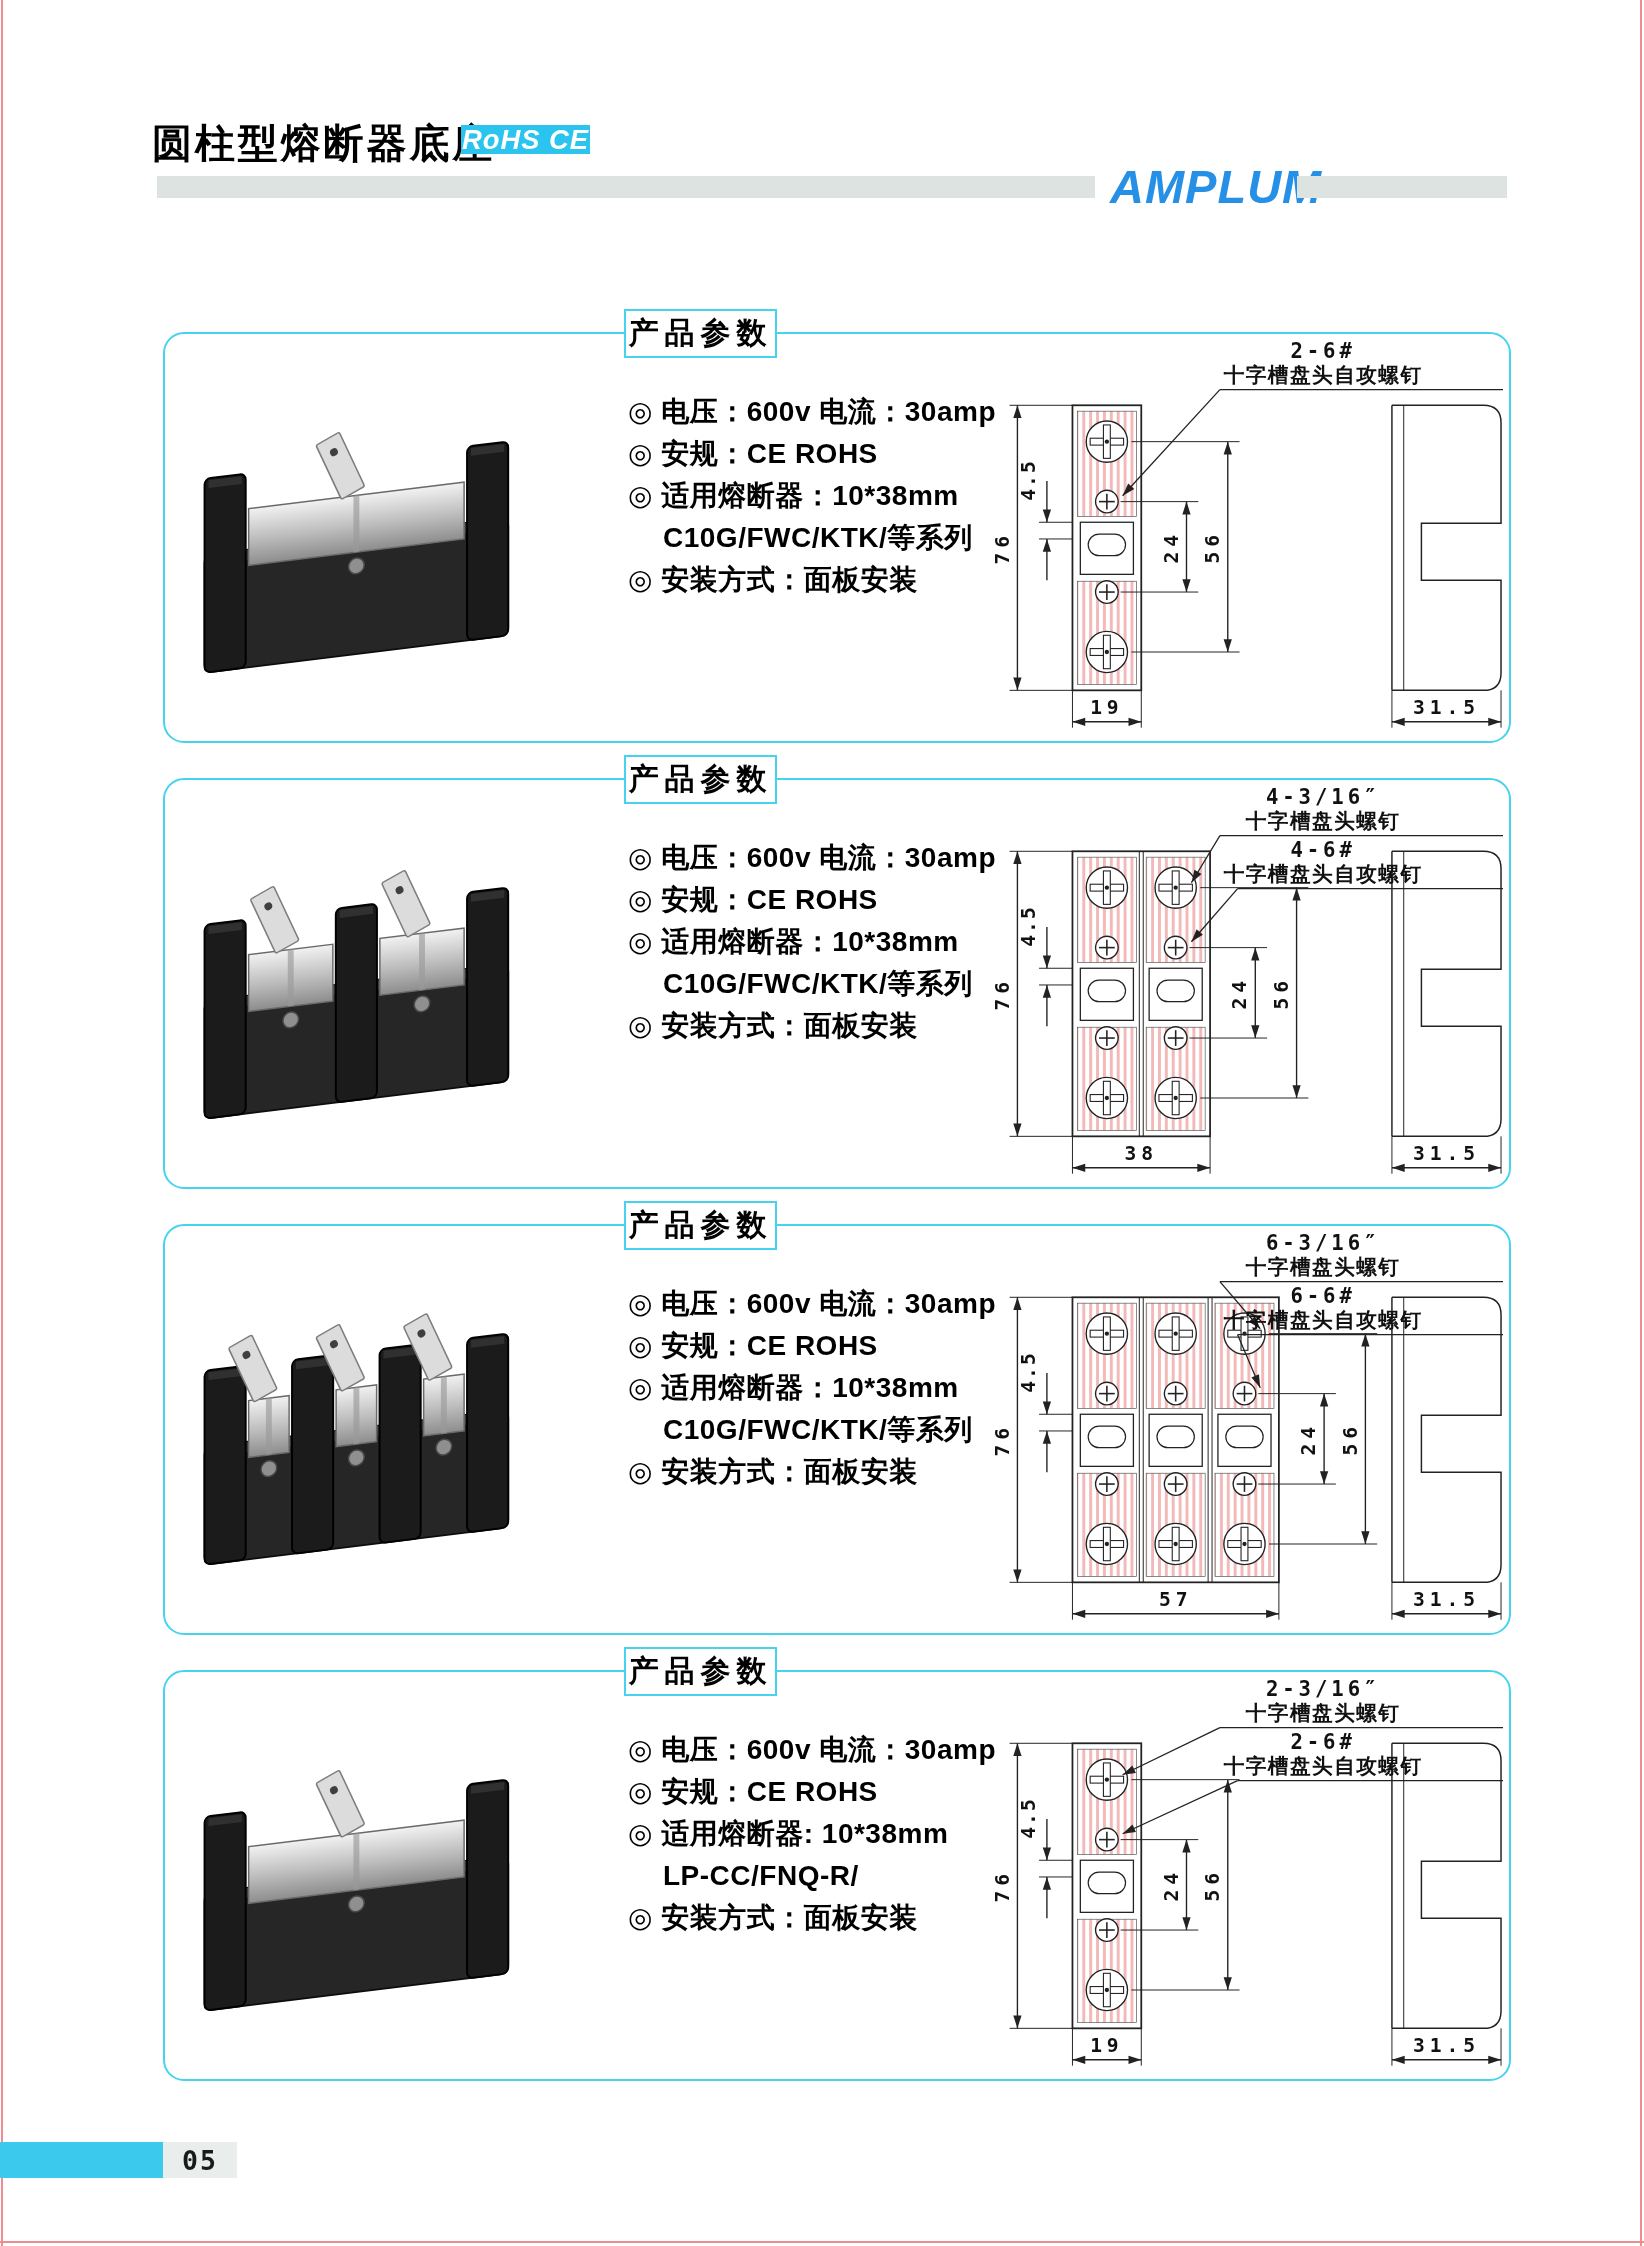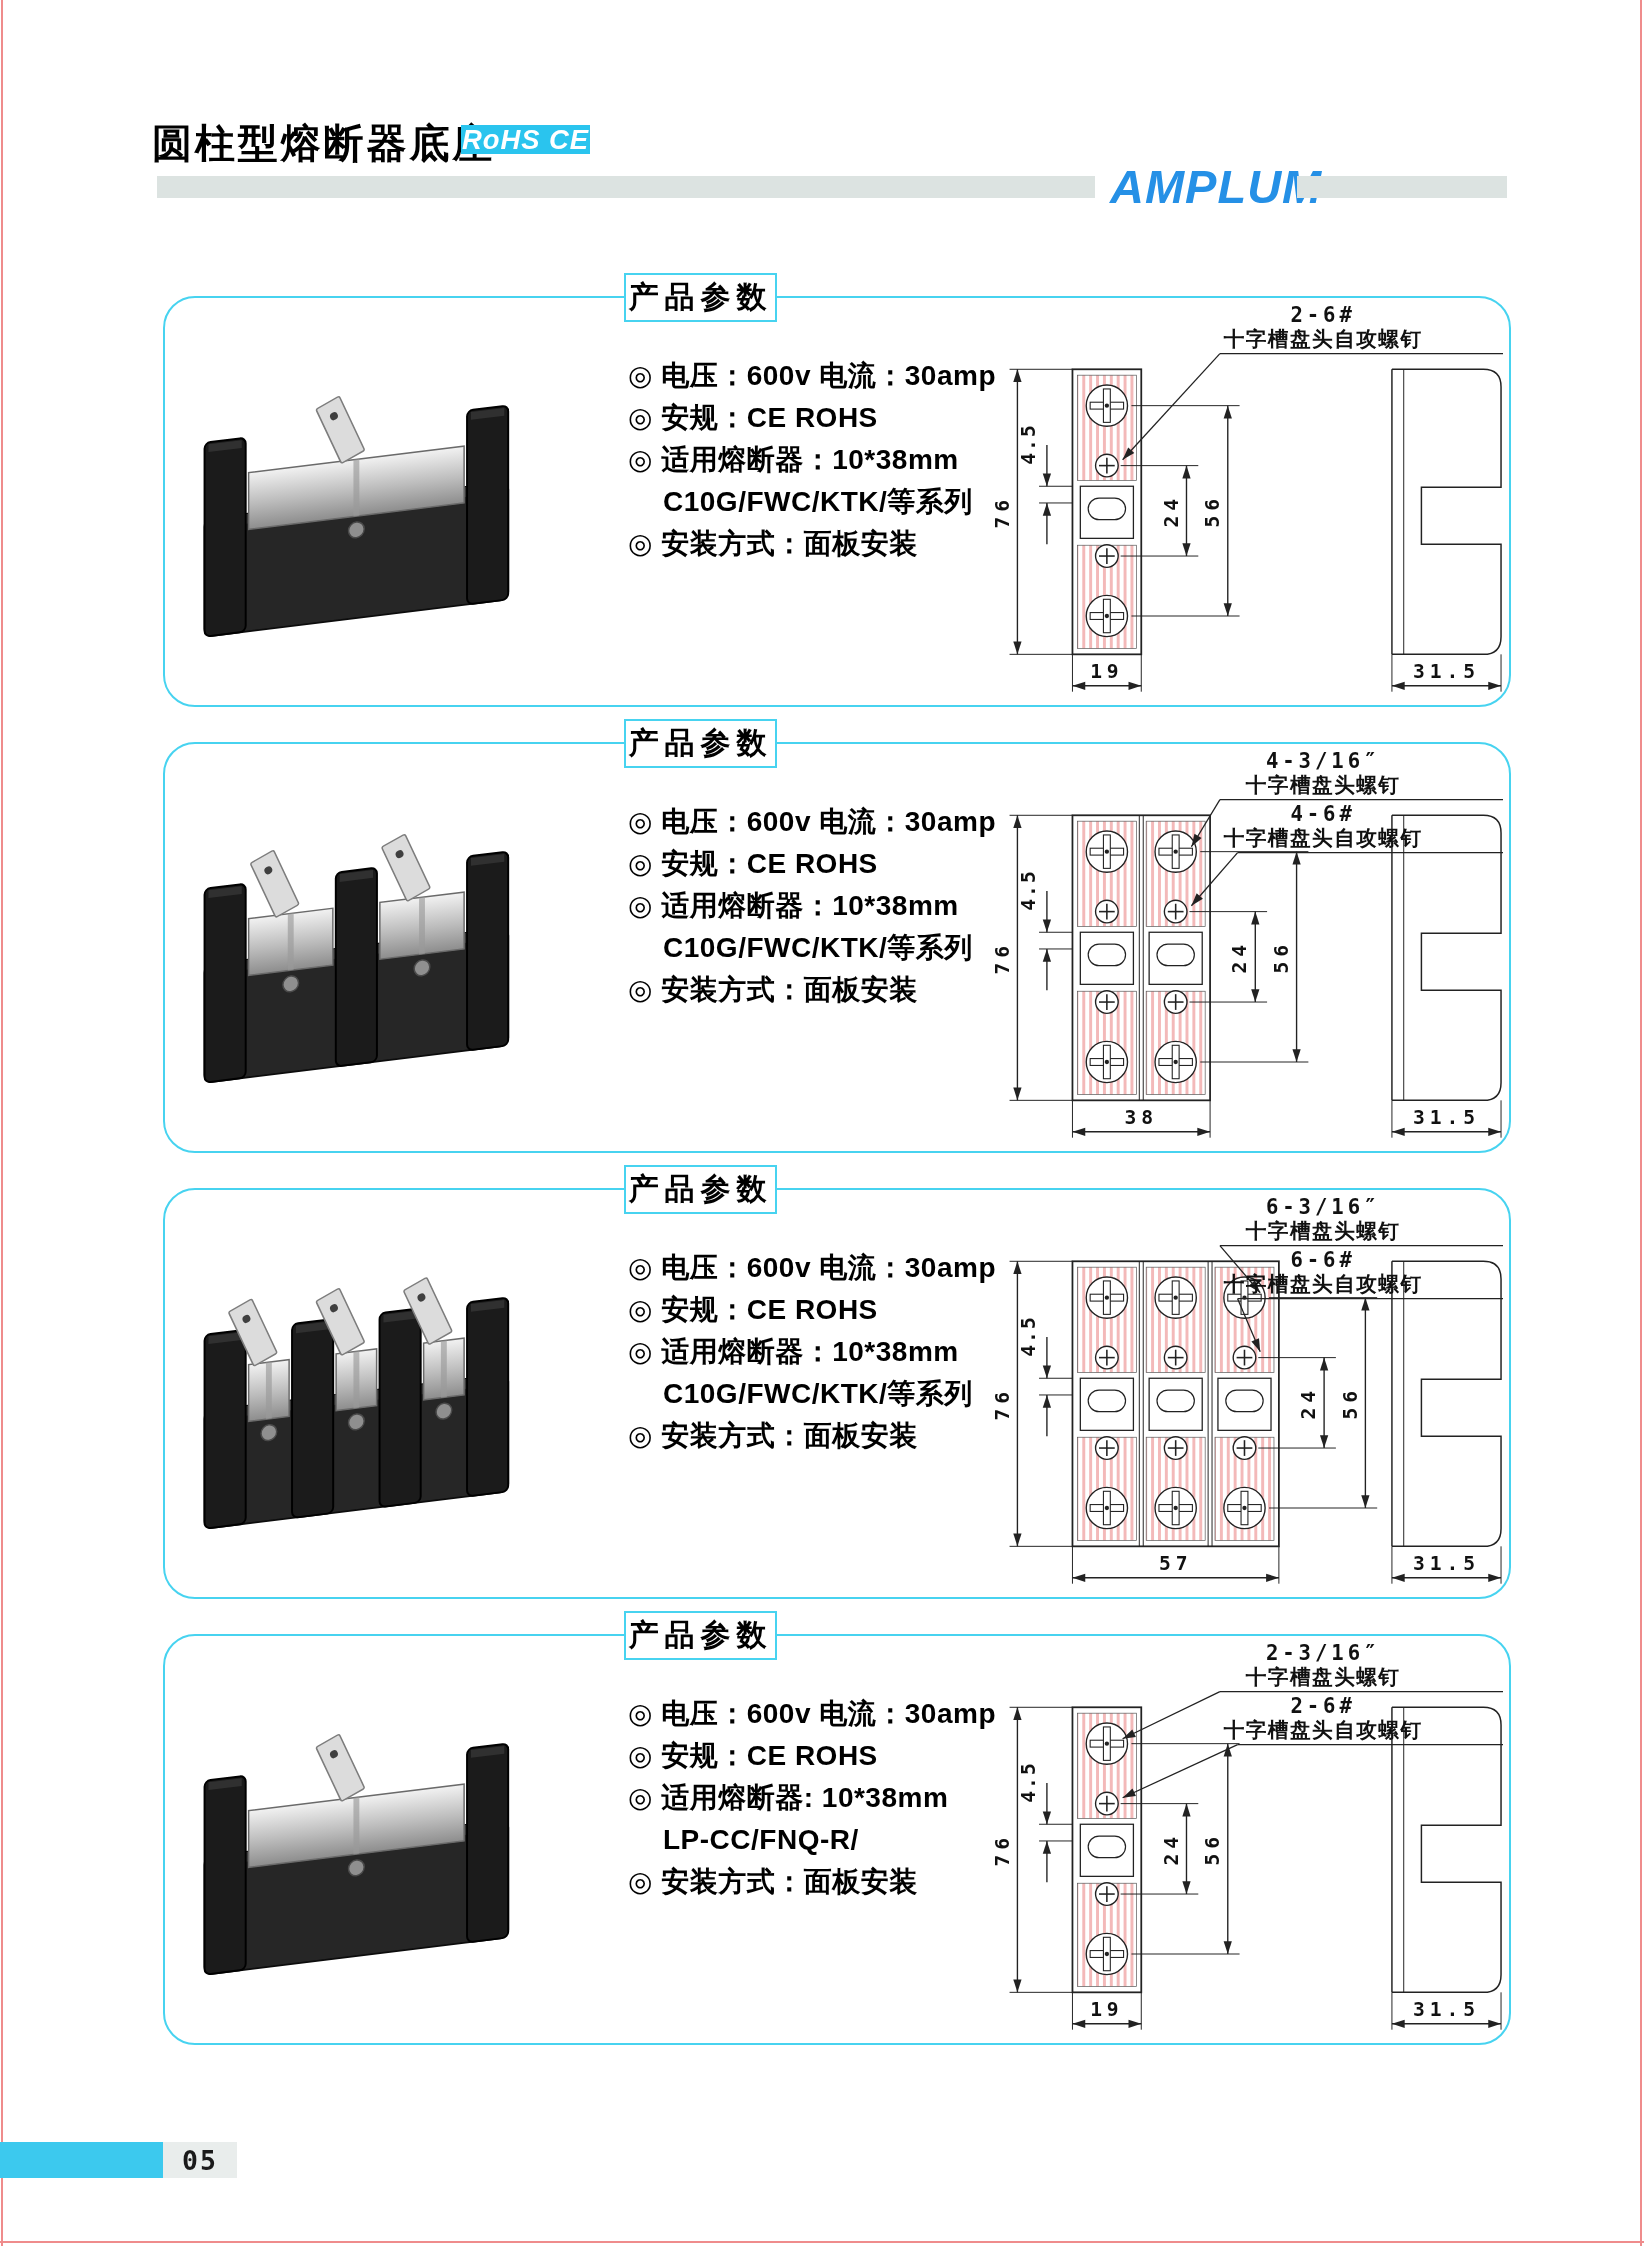--- a/index.html
+++ b/index.html
@@ -20,21 +20,21 @@
     color:#fff;font-weight:900;font-size:27.4px;font-style:italic;display:flex;align-items:center;
     justify-content:center;letter-spacing:1px;}
   .band{position:absolute;top:176px;height:21.6px;background:#dce3e1;}
   .band-a{left:157px;width:938px;}
   .band-b{left:1297px;width:210px;}
   .brand{position:absolute;left:1098px;top:147px;width:196px;text-align:center;margin:12px;
     font-size:47px;font-weight:900;font-style:italic;color:#2590e6;letter-spacing:1px;}
 
   
   .card{position:absolute;left:163px;width:1344px;height:407px;border:2.9px solid #47d3f0;
-    border-radius:32px;background:#fff;}
+    border-radius:21px;background:#fff;margin-top:36px;}
   .c1{top:296px}.c2{top:742px}.c3{top:1188px}.c4{top:1634px}
   .card-heading{position:absolute;left:459px;top:-25.5px;width:149px;height:45px;background:#fff;
     border:2.9px solid #47d3f0;display:flex;align-items:center;justify-content:center;
     font-size:30px;font-weight:700;letter-spacing:5.9px;color:#000;}
   .photo{position:absolute;left:17.6px;top:35px;width:382px;height:338px;}
   .photo svg{width:100%;height:100%;}
   .specs{position:absolute;left:463px;top:57px;width:353px;}
   .spec{height:42px;line-height:42px;font-size:28px;font-weight:700;color:#000;
     letter-spacing:0.5px;white-space:nowrap;}
   .spec-cont{padding-left:35px;}

